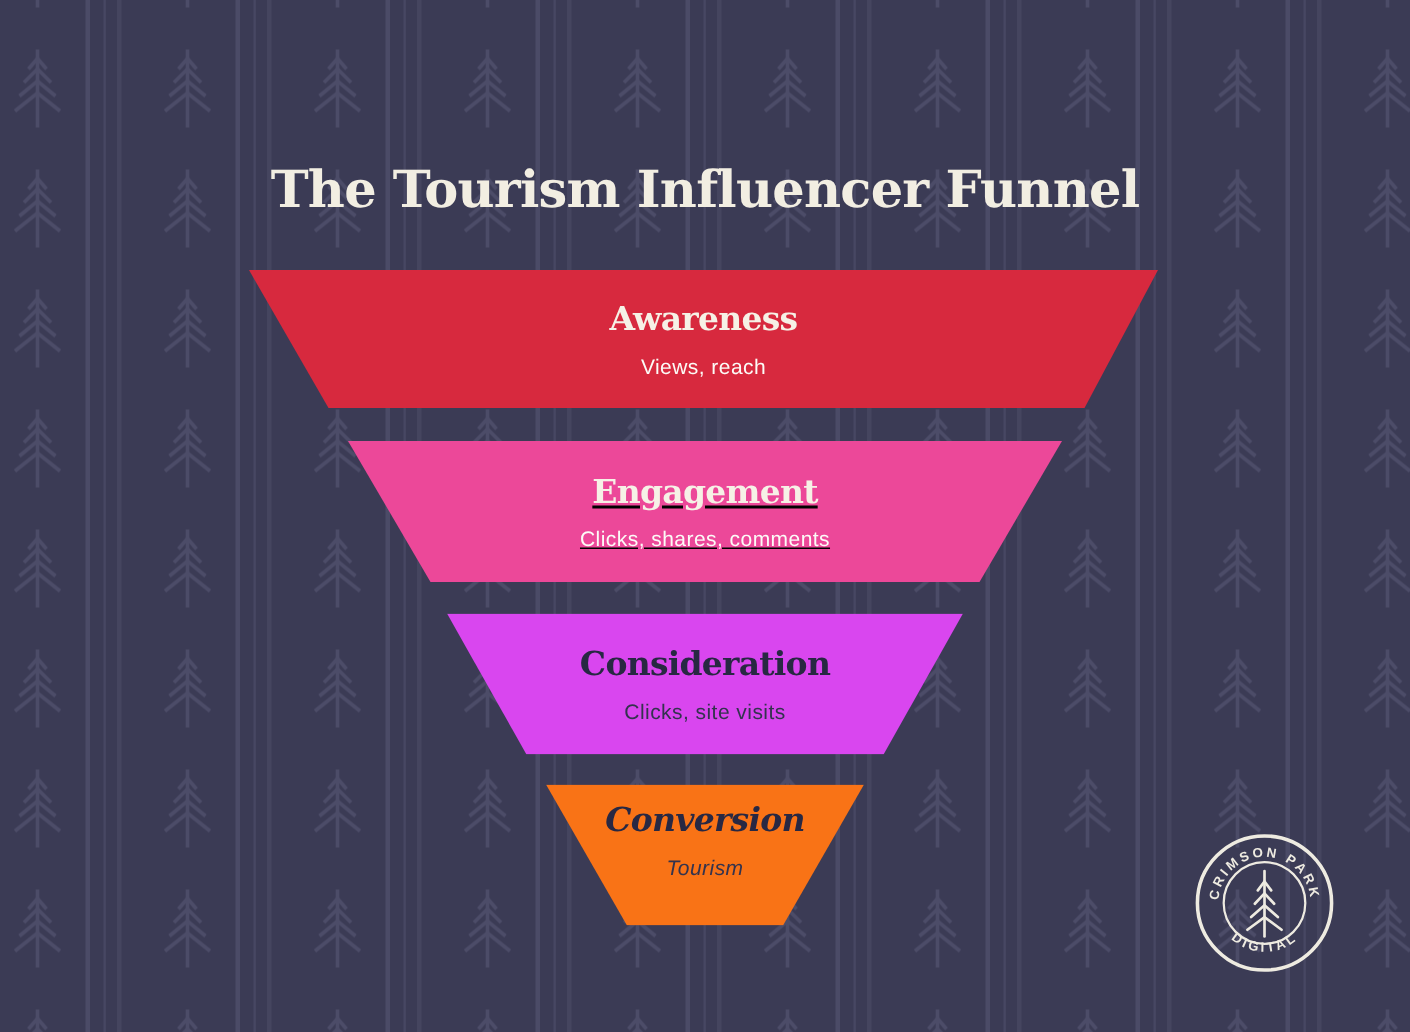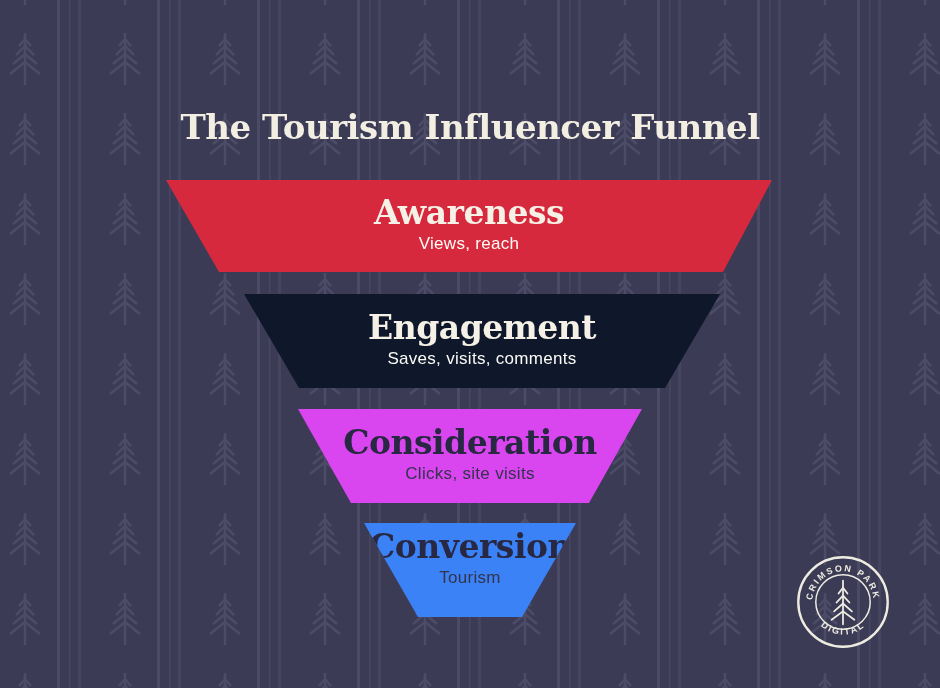--- a/index.html
+++ b/index.html
@@ -40,50 +40,52 @@
     display: flex;
     flex-direction: column;
     align-items: center;
     justify-content: center;
     gap: 2px;
     text-align: center;
   }
   .stage-name {
     font-family: "DejaVu Serif", serif;
     font-weight: bold;
-    font-size: 33px;
+    font-size: 22px;
     line-height: 34px;
     letter-spacing: -0.5px;
   }
   .stage-desc {
-    font-size: 17px;
+    font-size: 14px;
     line-height: 24px;
     letter-spacing: 0.3px;
   }
   .stage-0 {
     left: 166px; top: 180px; width: 606px; height: 92px;
     background: #d7293e;
     clip-path: polygon(0px 0px, 606px 0px, 557px 92px, 53px 92px);
   }
   .stage-1 {
-    left: 244px; top: 294px; width: 476px; height: 94px;
-    background: #0f172a;
+    left: 232px; top: 294px; width: 476px; height: 94px;
+    background: #ec4899;
     clip-path: polygon(0px 0px, 476px 0px, 421px 94px, 55px 94px);
+    text-decoration: underline;
   }
   .stage-2 {
     left: 298px; top: 409px; width: 344px; height: 94px;
     background: #d946ef;
     clip-path: polygon(0px 0px, 344px 0px, 291px 94px, 53px 94px);
   }
   .stage-3 {
     left: 364px; top: 523px; width: 212px; height: 94px;
-    background: #3b82f6;
+    background: #f97316;
     clip-path: polygon(0px 0px, 212px 0px, 158px 94px, 54px 94px);
     padding-bottom: 20px;
     box-sizing: border-box;
+    font-style: italic;
   }
   .stage-0 .stage-name, .stage-1 .stage-name { color: #f6f1e6; }
   .stage-0 .stage-desc, .stage-1 .stage-desc { color: #fcfbf7; }
   .stage-2 .stage-name, .stage-3 .stage-name { color: #282843; }
   .stage-2 .stage-desc, .stage-3 .stage-desc { color: #33334e; text-align: center; }
   .logo {
     position: absolute;
     left: 796px; top: 555px;
     width: 94px; height: 94px;
     z-index: 2;
@@ -124,21 +126,21 @@
 
   <h1 class="title">The Tourism Influencer Funnel</h1>
 
   <div class="stage stage-0">
     <div class="stage-name">Awareness</div>
     <div class="stage-desc">Views, reach</div>
   </div>
 
   <div class="stage stage-1">
     <div class="stage-name">Engagement</div>
-    <div class="stage-desc">Saves, visits, comments</div>
+    <div class="stage-desc">Clicks, shares, comments</div>
   </div>
 
   <div class="stage stage-2">
     <div class="stage-name">Consideration</div>
     <div class="stage-desc">Clicks, site visits</div>
   </div>
 
   <div class="stage stage-3">
     <div class="stage-name">Conversion</div>
     <div class="stage-desc">Tourism</div>

